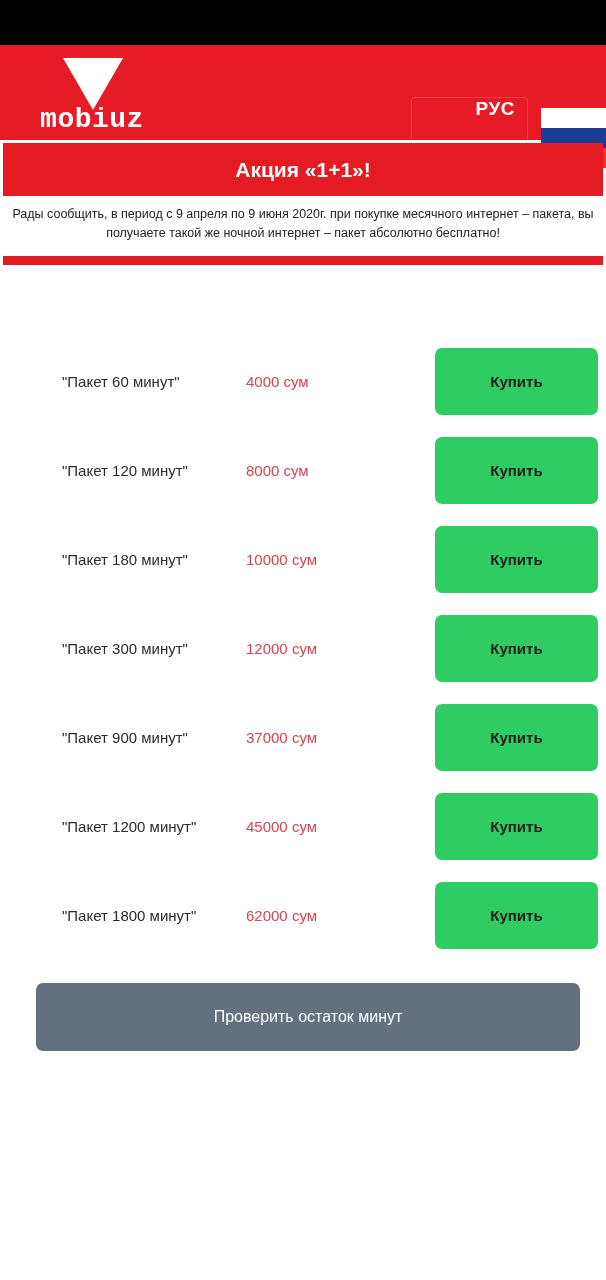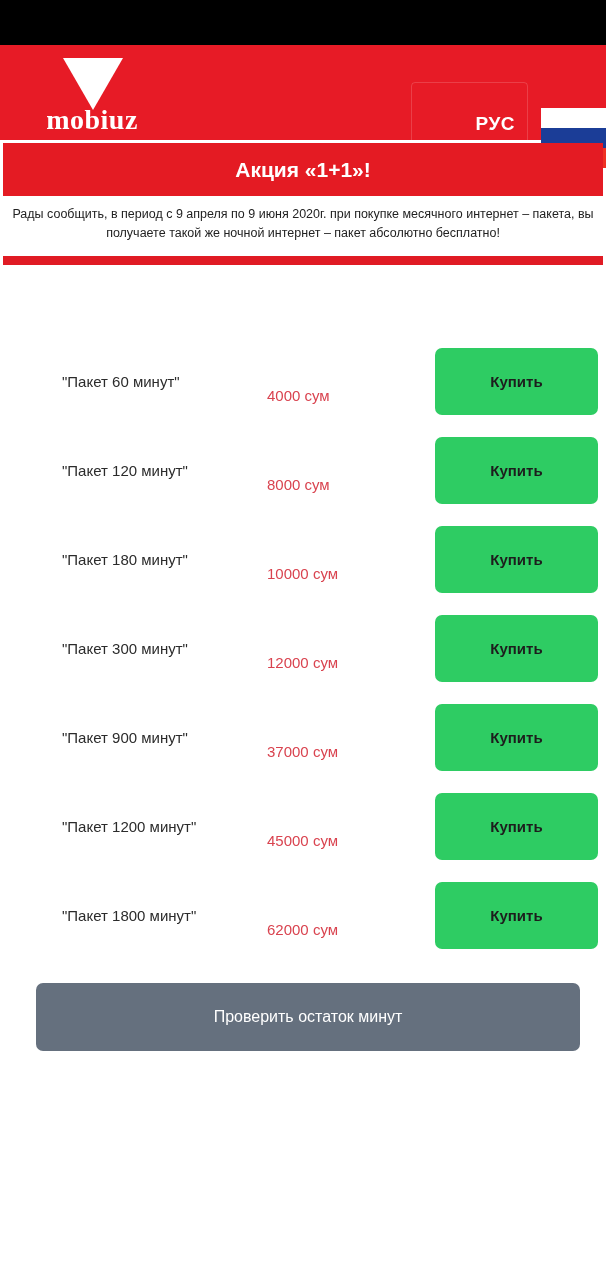--- a/index.html
+++ b/index.html
@@ -52,21 +52,21 @@
   }
   .brand-word {
     position: absolute;
     left: 0; top: 54px;
     width: 140px;
     text-align: center;
     color: #ffffff;
     font-size: 28px;
     font-weight: 700;
     letter-spacing: 0.5px;
-    font-family: Liberation Serif, serif;
+    font-family: Liberation Mono, monospace;
   }
 
   .nav-box {
     position: absolute;
     box-sizing: border-box;
     border: 1px solid rgba(255,255,255,0.16);
     border-radius: 4px;
     background: transparent;
   }
   .nav-chat {
@@ -88,25 +88,24 @@
     display: inline-block;
     color: #ffffff;
     font-size: 19px;
     font-weight: 400;
     margin-right: 6px;
     vertical-align: baseline;
   }
 
   .nav-lang {
     left: 411px;
-    top: 37px;
+    top: 52px;
     width: 117px;
     height: 84px;
     display: flex;
-    align-items: center;
     justify-content: flex-end;
     padding-right: 12px;
   }
   .nav-lang-label {
     color: #ffffff;
     font-size: 19px;
     font-weight: 700;
     letter-spacing: 0.5px;
   }
 
@@ -177,27 +176,26 @@
     position: absolute;
     left: 62px;
     top: 25px;
     color: #2b2b2b;
     font-size: 15px;
     font-weight: 400;
     white-space: nowrap;
   }
   .pkg-price {
     position: absolute;
-    left: 267px;
+    left: 246px;
     top: 25px;
     color: #D9434F;
     font-size: 15px;
     font-weight: 400;
     white-space: nowrap;
-    margin-top: 14px;
   }
   .buy-button {
     position: absolute;
     left: 435px;
     top: 0;
     width: 163px;
     height: 67px;
     background: #2ECC63;
     border: none;
     border-radius: 7px;

